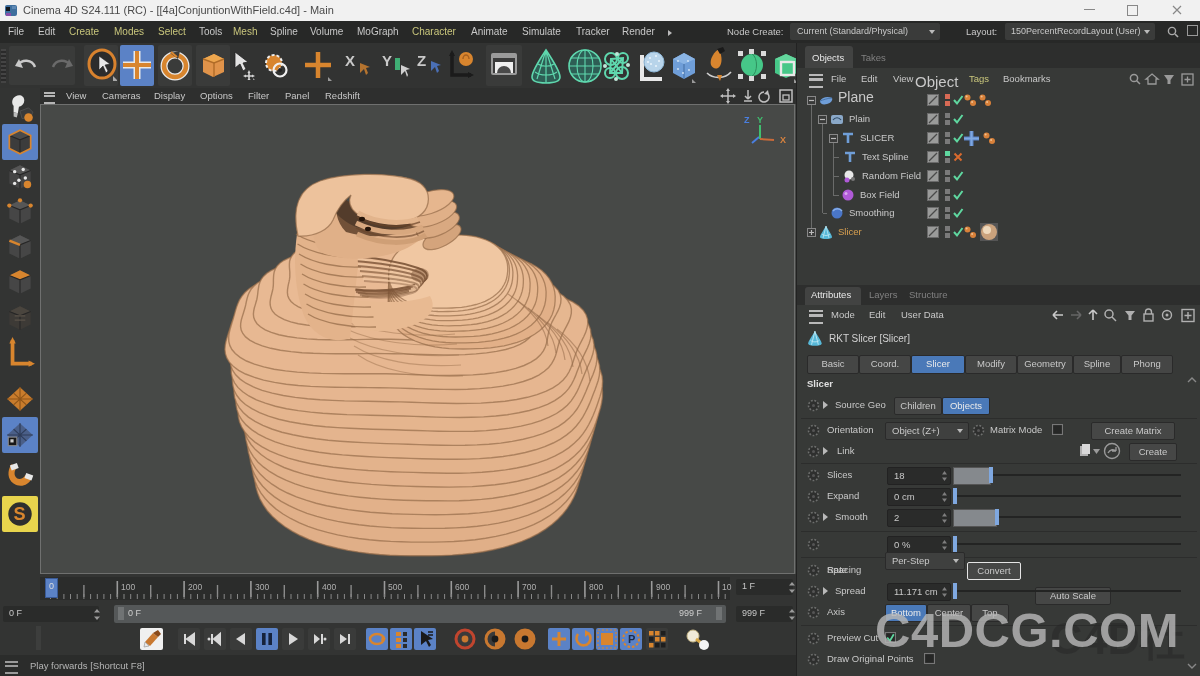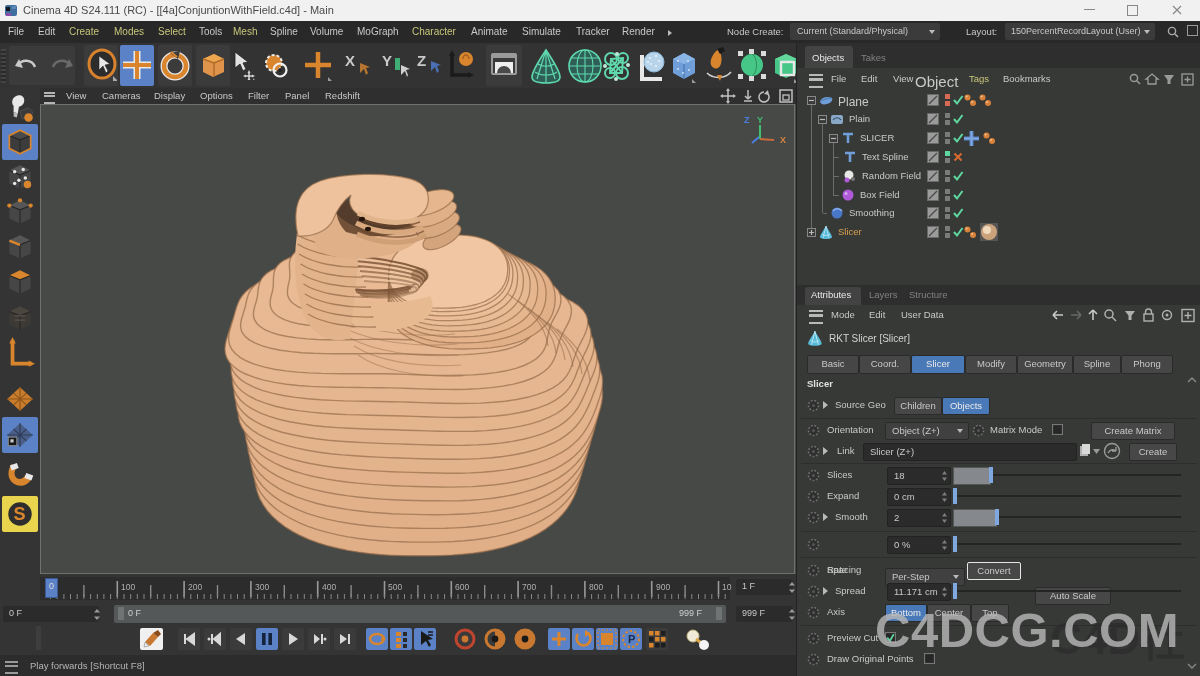--- a/index.html
+++ b/index.html
@@ -752,21 +752,21 @@
 <div class="abs" style="left:36px;top:133px;width:6px;height:1px;background:#6a6b6a;"></div>
 <div class="abs" style="left:36px;top:152px;width:6px;height:1px;background:#6a6b6a;"></div>
 <svg class="abs" style="left:10px;top:53px;" width="9" height="9" viewBox="0 0 9 9">
         <rect x="0.5" y="0.5" width="8" height="8" fill="#3a3b3a" stroke="#888"></rect>
         <path d="M2 4.5 L7 4.5" stroke="#bbb" stroke-width="1.2"></path>
       </svg>
 <svg class="abs" style="left:22px;top:50px;" width="15" height="15" viewBox="0 0 15 15">
         <path d="M1 8 C3 4 9 3 13 5 C14 7 12 10 8 11 C4 12 1 11 1 8 Z" fill="#6f9ed8"></path>
         <path d="M1 8 C4 7 9 5 13 5" stroke="#4a76ac" stroke-width="1" fill="none"></path>
       </svg>
-<div class="abs tx" style="left:41px;top:52px;font-size:12px;color:#c9c9c9;">Plane</div>
+<div class="abs tx" style="left:41px;top:46px;font-size:14px;color:#c9c9c9;">Plane</div>
 <svg class="abs" style="left:130px;top:51px;" width="12" height="12" viewBox="0 0 12 12">
         <rect x="0.5" y="0.5" width="11" height="11" fill="#9a9b9a" stroke="#6a6a6a"></rect>
         <path d="M2 10 L10 2" stroke="#4a4a4a" stroke-width="1.2"></path>
       </svg>
       <div class="abs" style="left:148px;top:51px;width:5px;height:5px;background:#d86a55;"></div>
       <div class="abs" style="left:148px;top:58px;width:5px;height:5px;background:#d86a55;"></div>
       <svg class="abs" style="left:155px;top:51px;" width="12" height="12" viewBox="0 0 12 12">
         <path d="M2 6 L5 9.5 L10.5 2" stroke="#5fd8a0" stroke-width="2" fill="none"></path>
       </svg>
 <svg class="abs" style="left:166px;top:50px;" width="15" height="15" viewBox="0 0 15 15">
@@ -995,23 +995,20 @@
       </svg>
 <div class="abs" style="left:294px;top:379px;width:82px;height:16px;background:#464746;border-radius:2px;border:1px solid #2a2a2a;text-align:center;">
         <div style="font-size:9.5px;color:#c9c9c9;margin-top:2px;">Create Matrix</div>
       </div>
 <svg class="abs" style="left:10px;top:402px;" width="13" height="13" viewBox="0 0 13 13">
         <circle cx="6.5" cy="6.5" r="5" fill="#2e2f2e" stroke="#6e6f6e" stroke-width="1.6" stroke-dasharray="1.8 1.6"></circle>
         <circle cx="6.5" cy="6.5" r="1.5" fill="#555"></circle>
       </svg>
 <div class="abs" style="left:26px;top:404px;width:0;height:0;border-left:5px solid #b9b9b9;border-top:4px solid transparent;border-bottom:4px solid transparent;"></div>
 <div class="abs tx" style="left:40px;top:402px;font-size:9.5px;color:#c9c9c9;">Link</div>
-<div class="abs" style="left:66px;top:400px;width:212px;height:16px;background:#2a2b2a;border-radius:2px;border:1px solid #222;">
-        <div style="font-size:9.5px;color:#c9c9c9;margin:2px 0 0 6px;white-space:nowrap;">Slicer (Z+)</div>
-      </div>
 <svg class="abs" style="left:282px;top:401px;" width="22" height="14" viewBox="0 0 22 14">
         <rect x="1" y="2" width="8" height="10" fill="#b0b0b0"></rect>
         <rect x="3" y="0" width="8" height="10" fill="#d8d8d8"></rect>
         <path d="M14 5 L21 5 L17.5 10 Z" fill="#9a9a9a"></path>
       </svg>
 <svg class="abs" style="left:306px;top:399px;" width="18" height="18" viewBox="0 0 18 18">
         <circle cx="9" cy="9" r="7.5" fill="none" stroke="#9a9a9a" stroke-width="1.4"></circle>
         <path d="M5 11 C7 7 11 7 13 9 M13 9 L13 5 M13 9 L9 9" stroke="#9a9a9a" stroke-width="1.3" fill="none"></path>
       </svg>
 <div class="abs" style="left:332px;top:400px;width:46px;height:16px;background:#464746;border-radius:2px;border:1px solid #2a2a2a;text-align:center;">
@@ -1085,21 +1082,21 @@
 <div class="abs" style="left:156px;top:493px;width:228px;height:16px;">
         <div class="abs" style="left:0;top:7px;width:228px;height:2px;background:#232423;"></div>
         <div class="abs" style="left:0px;top:0;width:4px;height:16px;background:#7fa8e0;"></div>
       </div>
 <div class="abs" style="left:4px;top:514px;width:396px;height:1px;background:#2c2d2c;"></div>
 <svg class="abs" style="left:10px;top:521px;" width="13" height="13" viewBox="0 0 13 13">
         <circle cx="6.5" cy="6.5" r="5" fill="#2e2f2e" stroke="#6e6f6e" stroke-width="1.6" stroke-dasharray="1.8 1.6"></circle>
         <circle cx="6.5" cy="6.5" r="1.5" fill="#555"></circle>
       </svg>
 <div class="abs tx" style="left:30px;top:521px;font-size:9.5px;color:#c9c9c9;">Spacing</div>
-<div class="abs" style="left:88px;top:525px;width:78px;height:16px;background:#3f403f;border-radius:2px;border:1px solid #2a2a2a;">
+<div class="abs" style="left:88px;top:509px;width:78px;height:16px;background:#3f403f;border-radius:2px;border:1px solid #2a2a2a;">
         <div style="font-size:9.5px;color:#c9c9c9;margin:2px 0 0 6px;white-space:nowrap;">Per-Step</div>
         <div class="abs" style="right:5px;top:6px;width:0;height:0;border-top:4px solid #b9b9b9;border-left:3.5px solid transparent;border-right:3.5px solid transparent;"></div>
       </div>
 <div class="abs" style="left:170px;top:519px;width:52px;height:16px;background:#464746;border-radius:2px;border:1px solid #e5e5e5;text-align:center;">
         <div style="font-size:9.5px;color:#c9c9c9;margin-top:2px;">Convert</div>
       </div>
 <div class="abs" style="left:238px;top:544px;width:74px;height:16px;background:#464746;border-radius:2px;border:1px solid #2a2a2a;text-align:center;">
         <div style="font-size:9.5px;color:#c9c9c9;margin-top:2px;">Auto Scale</div>
       </div>
 <svg class="abs" style="left:10px;top:542px;" width="13" height="13" viewBox="0 0 13 13">

